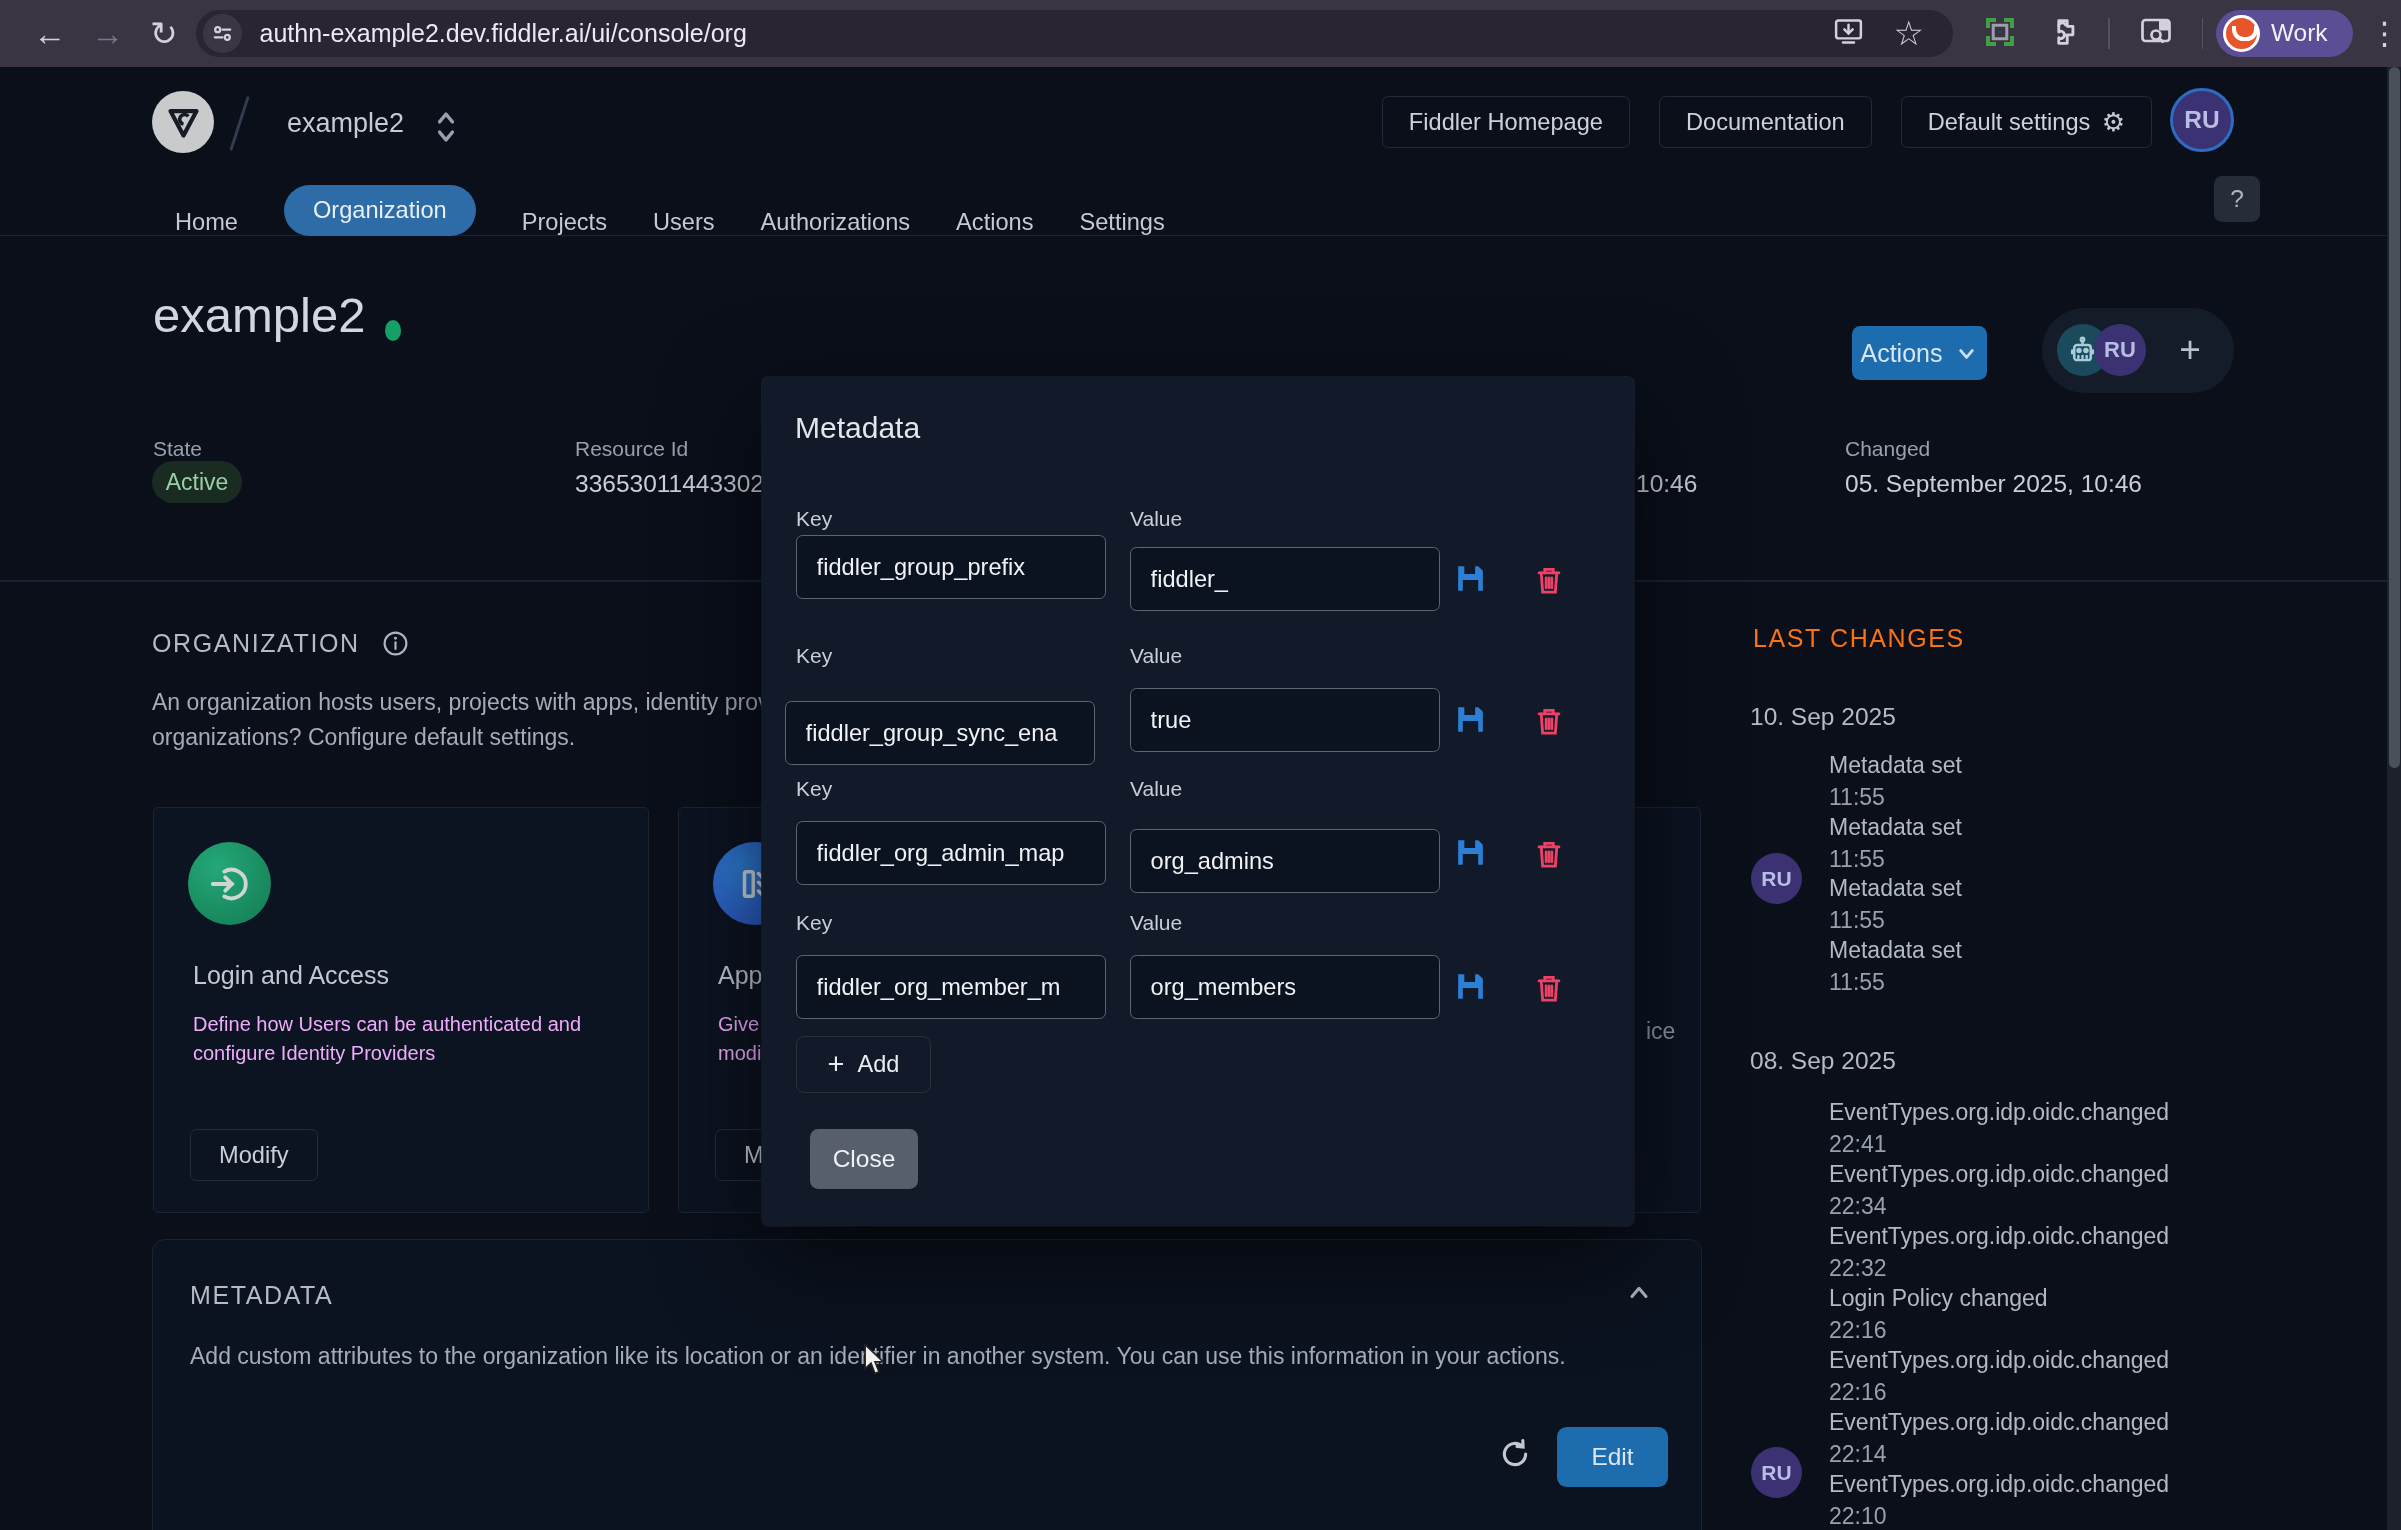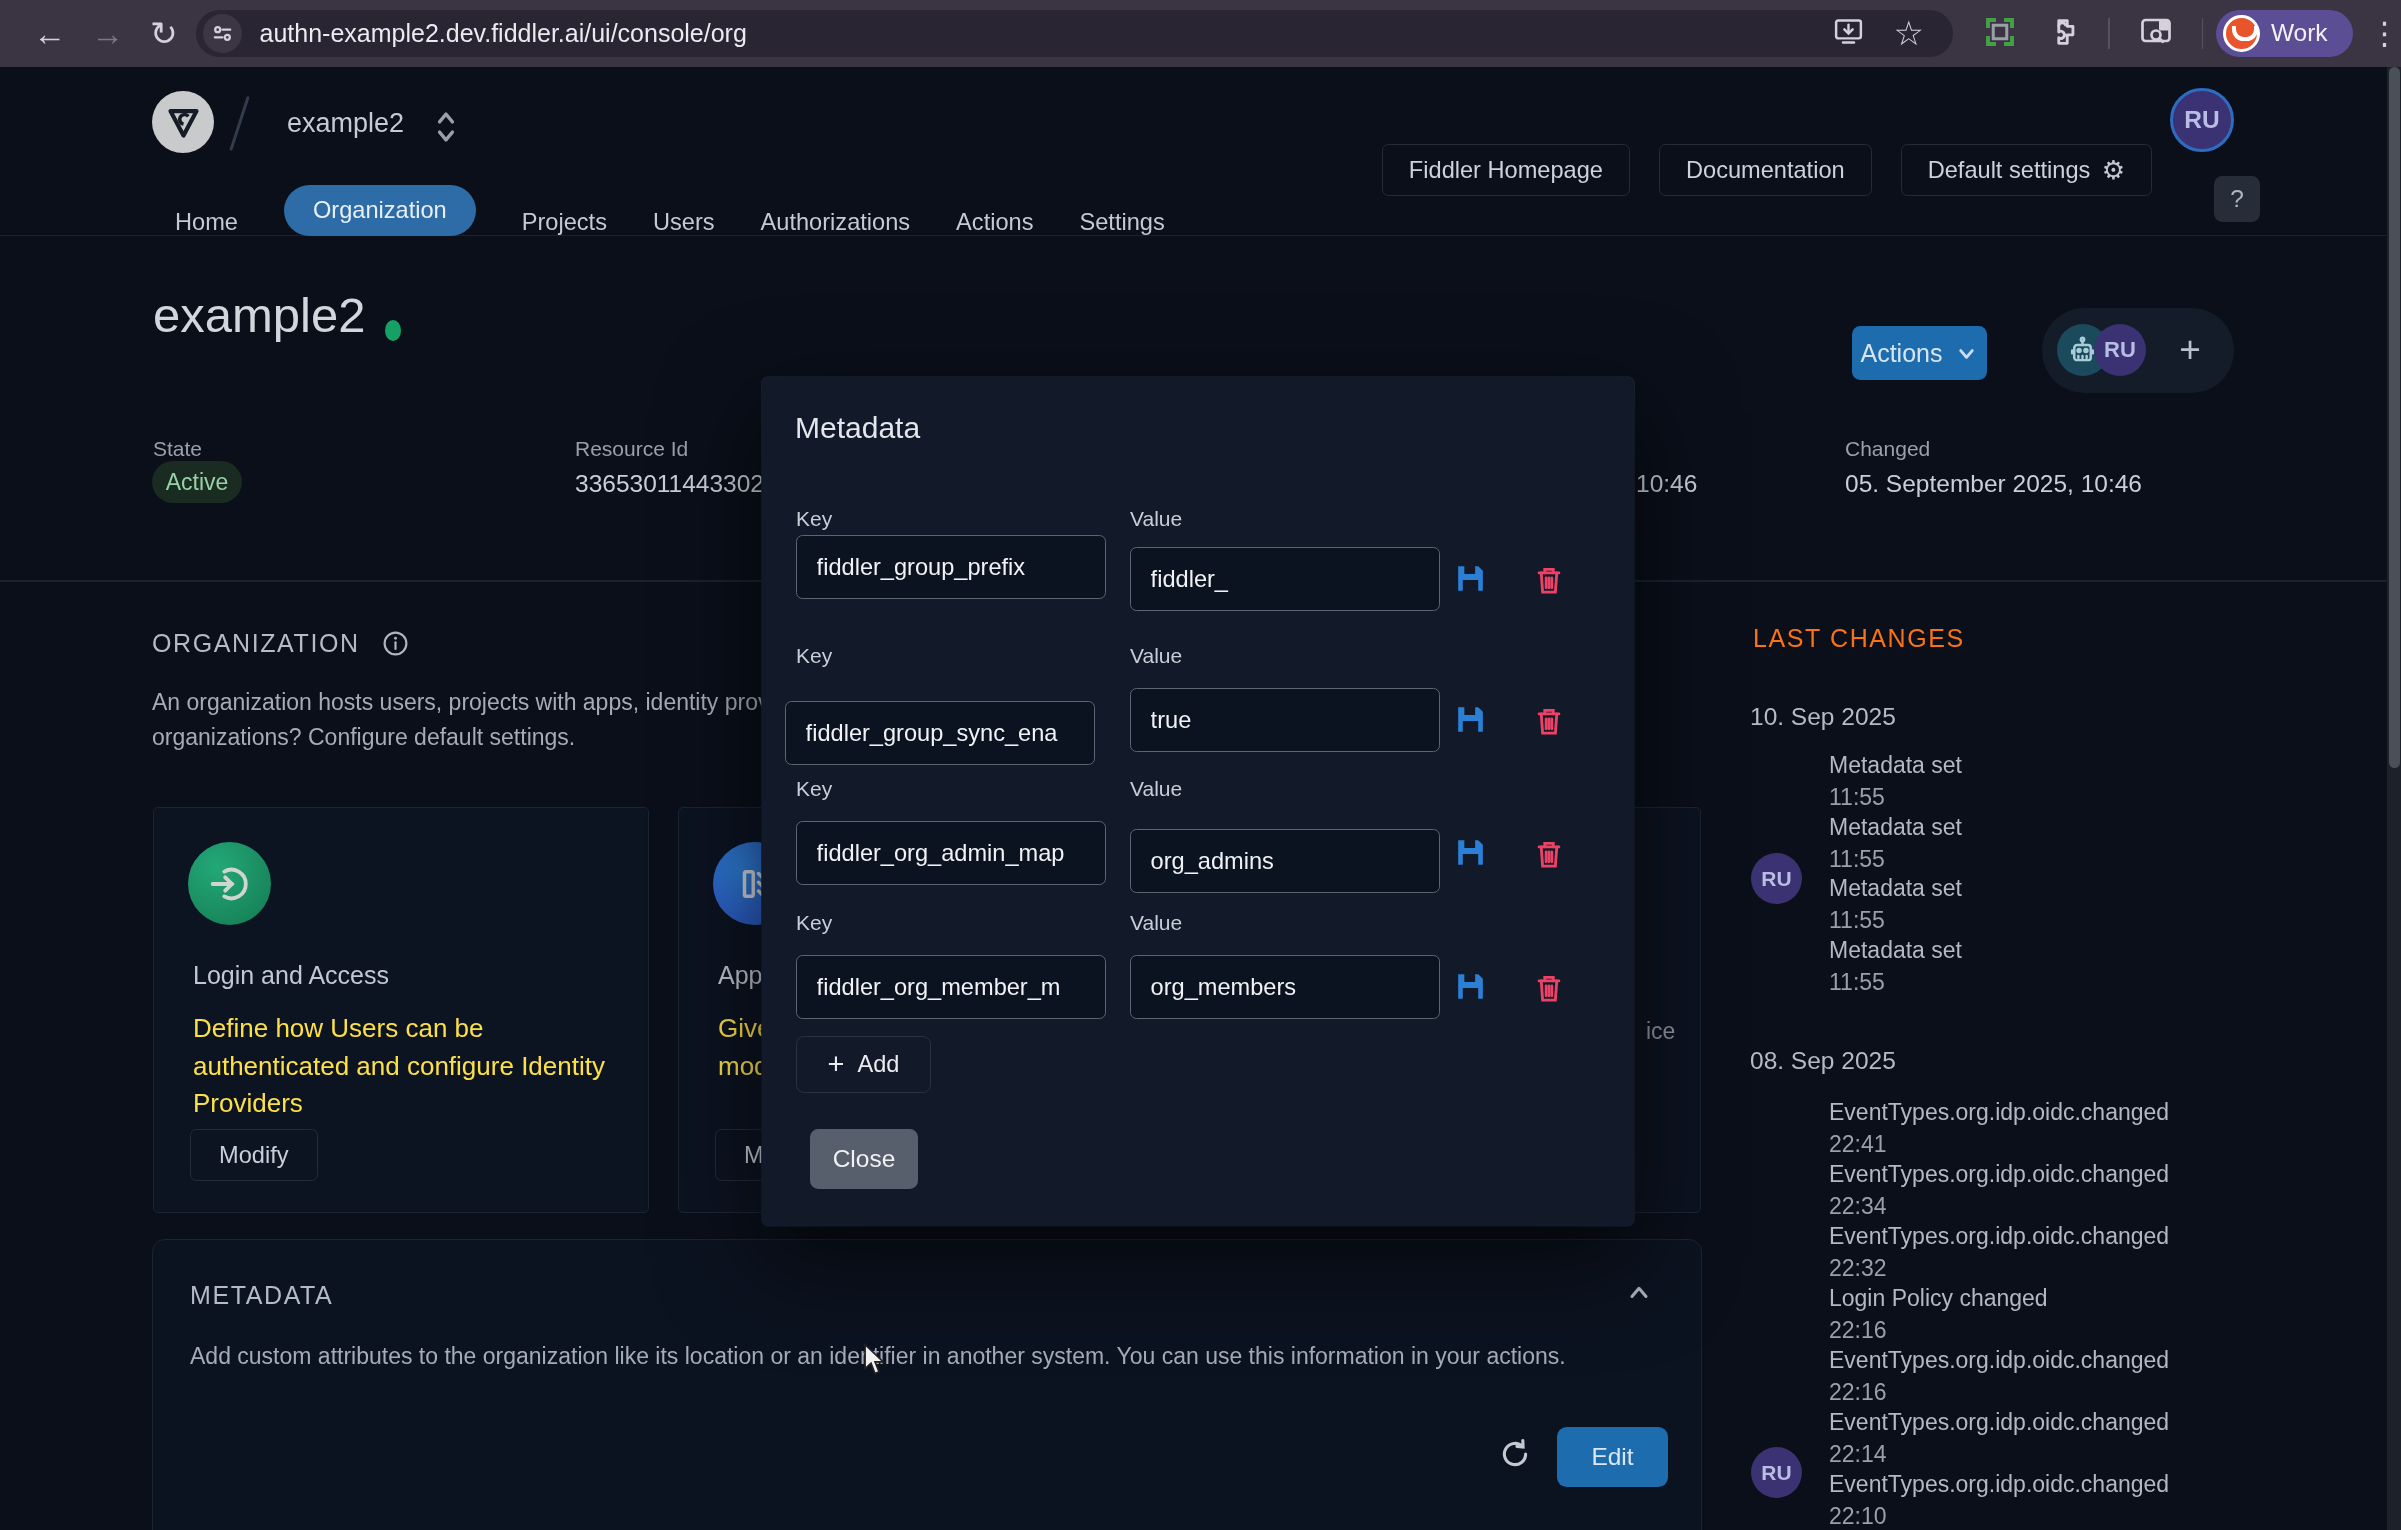--- a/index.html
+++ b/index.html
@@ -39,21 +39,21 @@
 
   
   #logo-circle { position:absolute; left:152px; top:91px; width:62px; height:62px; border-radius:50%;
     background:#c9cacb; display:flex; align-items:center; justify-content:center; }
   #breadcrumb-slash { position:absolute; left:238px; top:95px; width:3.3px; height:57px;
     background:#323c4c; transform:rotate(18deg); border-radius:1.6px; }
   #org-switcher-name { position:absolute; left:287px; top:108px; font-size:27px; color:#c5cad3; }
   #org-switcher-sort { position:absolute; left:432px; top:109px; }
   #header-buttons { position:absolute; right:249px; top:96px; display:flex; gap:29px; }
   .hdr-btn { height:52px; padding:0 26px; border:1.6px solid #232b39; border-radius:6.5px;
-    display:flex; align-items:center; gap:11.4px; color:#ccd2db; font-size:23.6px; background:transparent; white-space:nowrap;margin-top:48px; }
+    display:flex; align-items:center; gap:11.4px; color:#ccd2db; font-size:23.6px; background:transparent; white-space:nowrap; }
   .gear { font-size:26px; color:#c2c8d2; }
   #header-avatar { position:absolute; left:2170px; top:88px; width:64px; height:64px; border-radius:50%;
     background:#3a3273; border:3.3px solid #2e6cc2; display:flex; align-items:center; justify-content:center;
     color:#b9bde4; font-size:24.5px; font-weight:bold; }
 
   
   #navrow { position:absolute; left:0; top:163px; width:2401px; height:73px; border-bottom:1.6px solid #1a2230; }
   #tabs { position:absolute; left:175px; top:0; height:73px; display:flex; align-items:flex-end; gap:46px; }
   .tab { color:#c3cad4; font-size:23.6px; }
   .tab.active { background:#2d6ca7; color:#e9eff6; padding:12.2px 29px; border-radius:28px; }
@@ -80,21 +80,21 @@
   #divider-1 { position:absolute; left:0; top:580px; width:2401px; height:1.6px; background:#1a2230; }
 
   
   #org-heading { position:absolute; left:152px; top:629px; font-size:25px; letter-spacing:1.6px; color:#b5bbc5; display:flex; align-items:center; gap:21px;}
   .org-desc { position:absolute; left:152px; font-size:23px; color:#a5acb7; white-space:nowrap; }
 
   .card { position:absolute; top:807px; height:406px; border:1.6px solid #1c2433; border-radius:5px; background:#0c1321; overflow:hidden; }
   .card-icon { position:absolute; left:34px; top:34px; width:83px; height:83px; border-radius:50%;
     display:flex; align-items:center; justify-content:center; }
   .card-title { position:absolute; left:39px; top:153px; font-size:25px; color:#c2c7d1; }
-  .card-desc { position:absolute; left:39px; top:202px; font-size:26px; color:#fde047; line-height:1.45; width:424px; }
+  .card-desc { position:absolute; left:39px; top:202px; font-size:20px; color:#f0abfc; line-height:1.45; width:424px; }
   .card-btn { position:absolute; left:36px; top:321px; height:52px; padding:0 28px; border:1.6px solid #242c3a;
     border-radius:6.5px; color:#c9cfd8; font-size:23.6px; display:flex; align-items:center; }
 
   
   #metadata-card { position:absolute; left:152px; top:1239px; width:1550px; height:342px;
     border:1.6px solid #1c2433; border-radius:13px; background:#0c1320; }
   #metadata-heading { position:absolute; left:37px; top:41px; font-size:25px; letter-spacing:1.6px; color:#b5bbc5; }
   #metadata-desc { position:absolute; left:37px; top:103px; font-size:23px; color:#a5acb7; }
   #metadata-collapse { position:absolute; left:1472px; top:39px; }
   #metadata-refresh { position:absolute; left:1345px; top:197px; }

